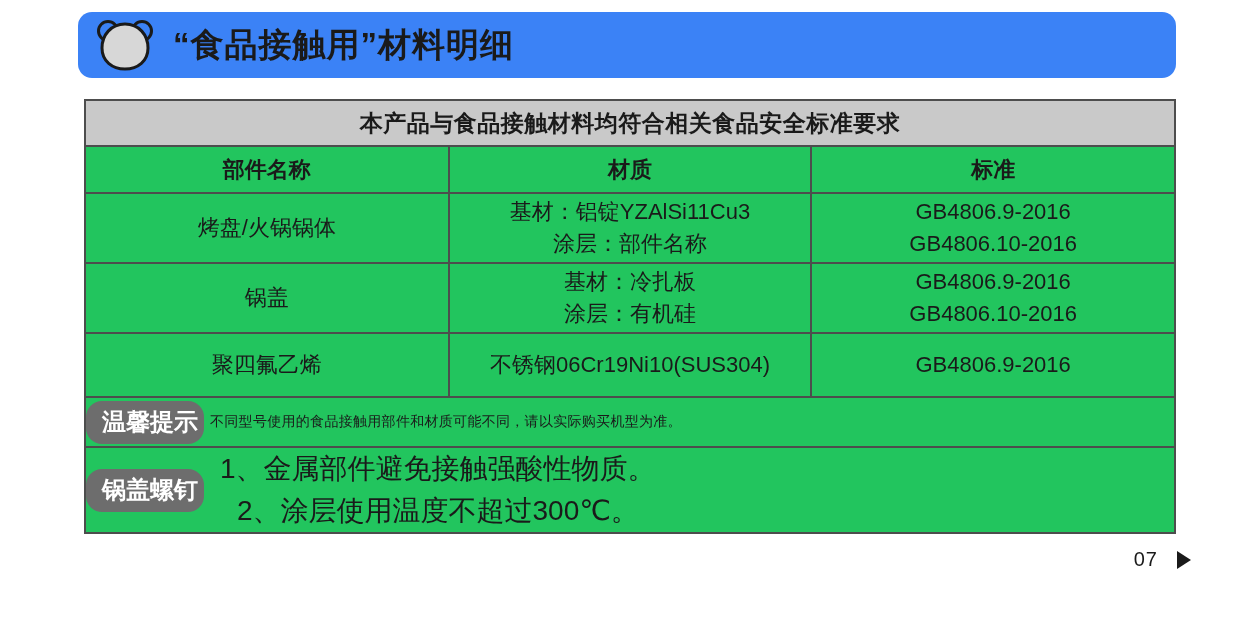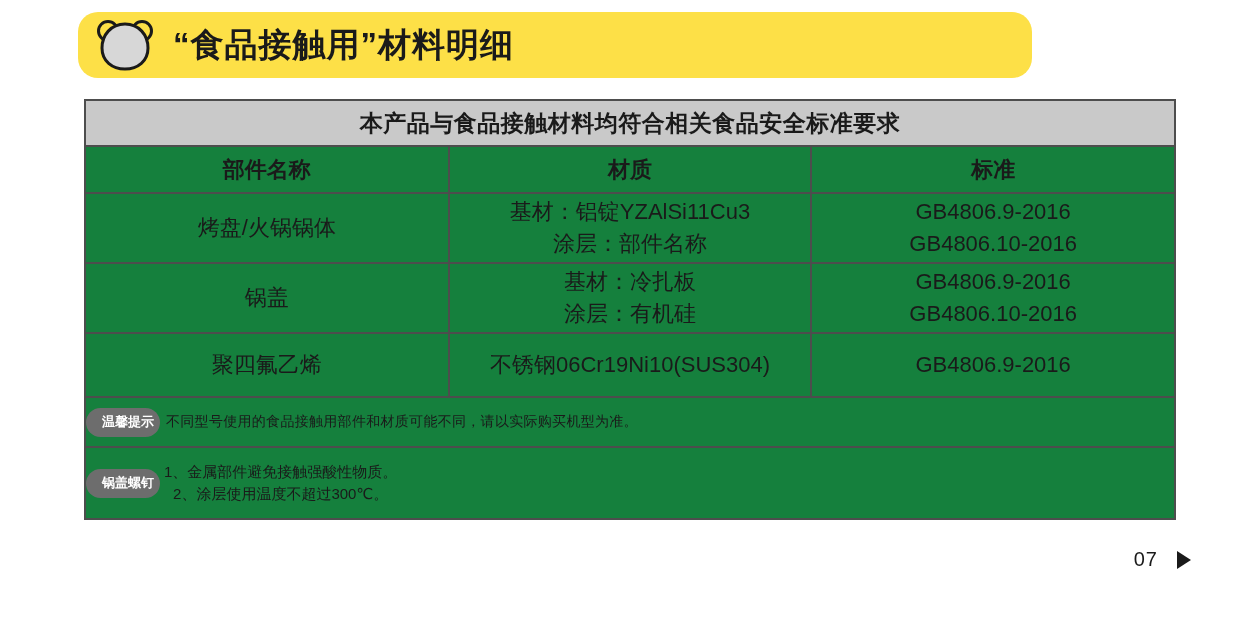--- a/index.html
+++ b/index.html
@@ -20,24 +20,24 @@
     left: 0; top: 0;
     width: 1253px;
     height: 641px;
   }
 
   
   .header-bar {
     position: absolute;
     left: 78px;
     top: 12px;
-    width: 954px;
+    width: 1098px;
     height: 66px;
-    background: #fde047;
-    border-radius: 20px;
+    background: #3b82f6;
+    border-radius: 14px;
     display: flex;
     align-items: center;
   }
   .bear-icon {
     margin-left: 17px;
     width: 60px;
     height: 54px;
     position: relative;
     flex: none;
   }
@@ -52,21 +52,21 @@
   }
 
   
   .table-wrap {
     position: absolute;
     left: 84px;
     top: 99px;
     width: 1092px;
     border: 2px solid #4d4d4d;
     box-sizing: border-box;
-    background: #15803d;
+    background: #22c55e;
   }
   table.spec {
     border-collapse: collapse;
     width: 100%;
     table-layout: fixed;
   }
   table.spec td, table.spec th {
     border: 2px solid #4d4d4d;
     text-align: center;
     vertical-align: middle;
@@ -118,36 +118,36 @@
     align-items: center;
   }
   .note-flex-top {
     display: flex;
     align-items: center;
   }
   .pill {
     display: inline-block;
     background: #6d6d6d;
     color: #ffffff;
-    font-size: 13px;
+    font-size: 24px;
     font-weight: bold;
     border-radius: 16px;
     padding: 5px 6px 6px 16px;
     white-space: nowrap;
     flex: none;
   }
   .note-text {
     margin-left: 6px;
     font-size: 14px;
     letter-spacing: 0.3px;
     white-space: nowrap;
   }
   .cond-list {
-    margin-left: 4px;
-    font-size: 15px;
+    margin-left: 16px;
+    font-size: 28px;
     line-height: 1.5;
   }
   .cond-list .line { display: block; white-space: nowrap; }
 
   
   .footer {
     position: absolute;
     right: 62px;
     top: 548px;
     display: flex;

